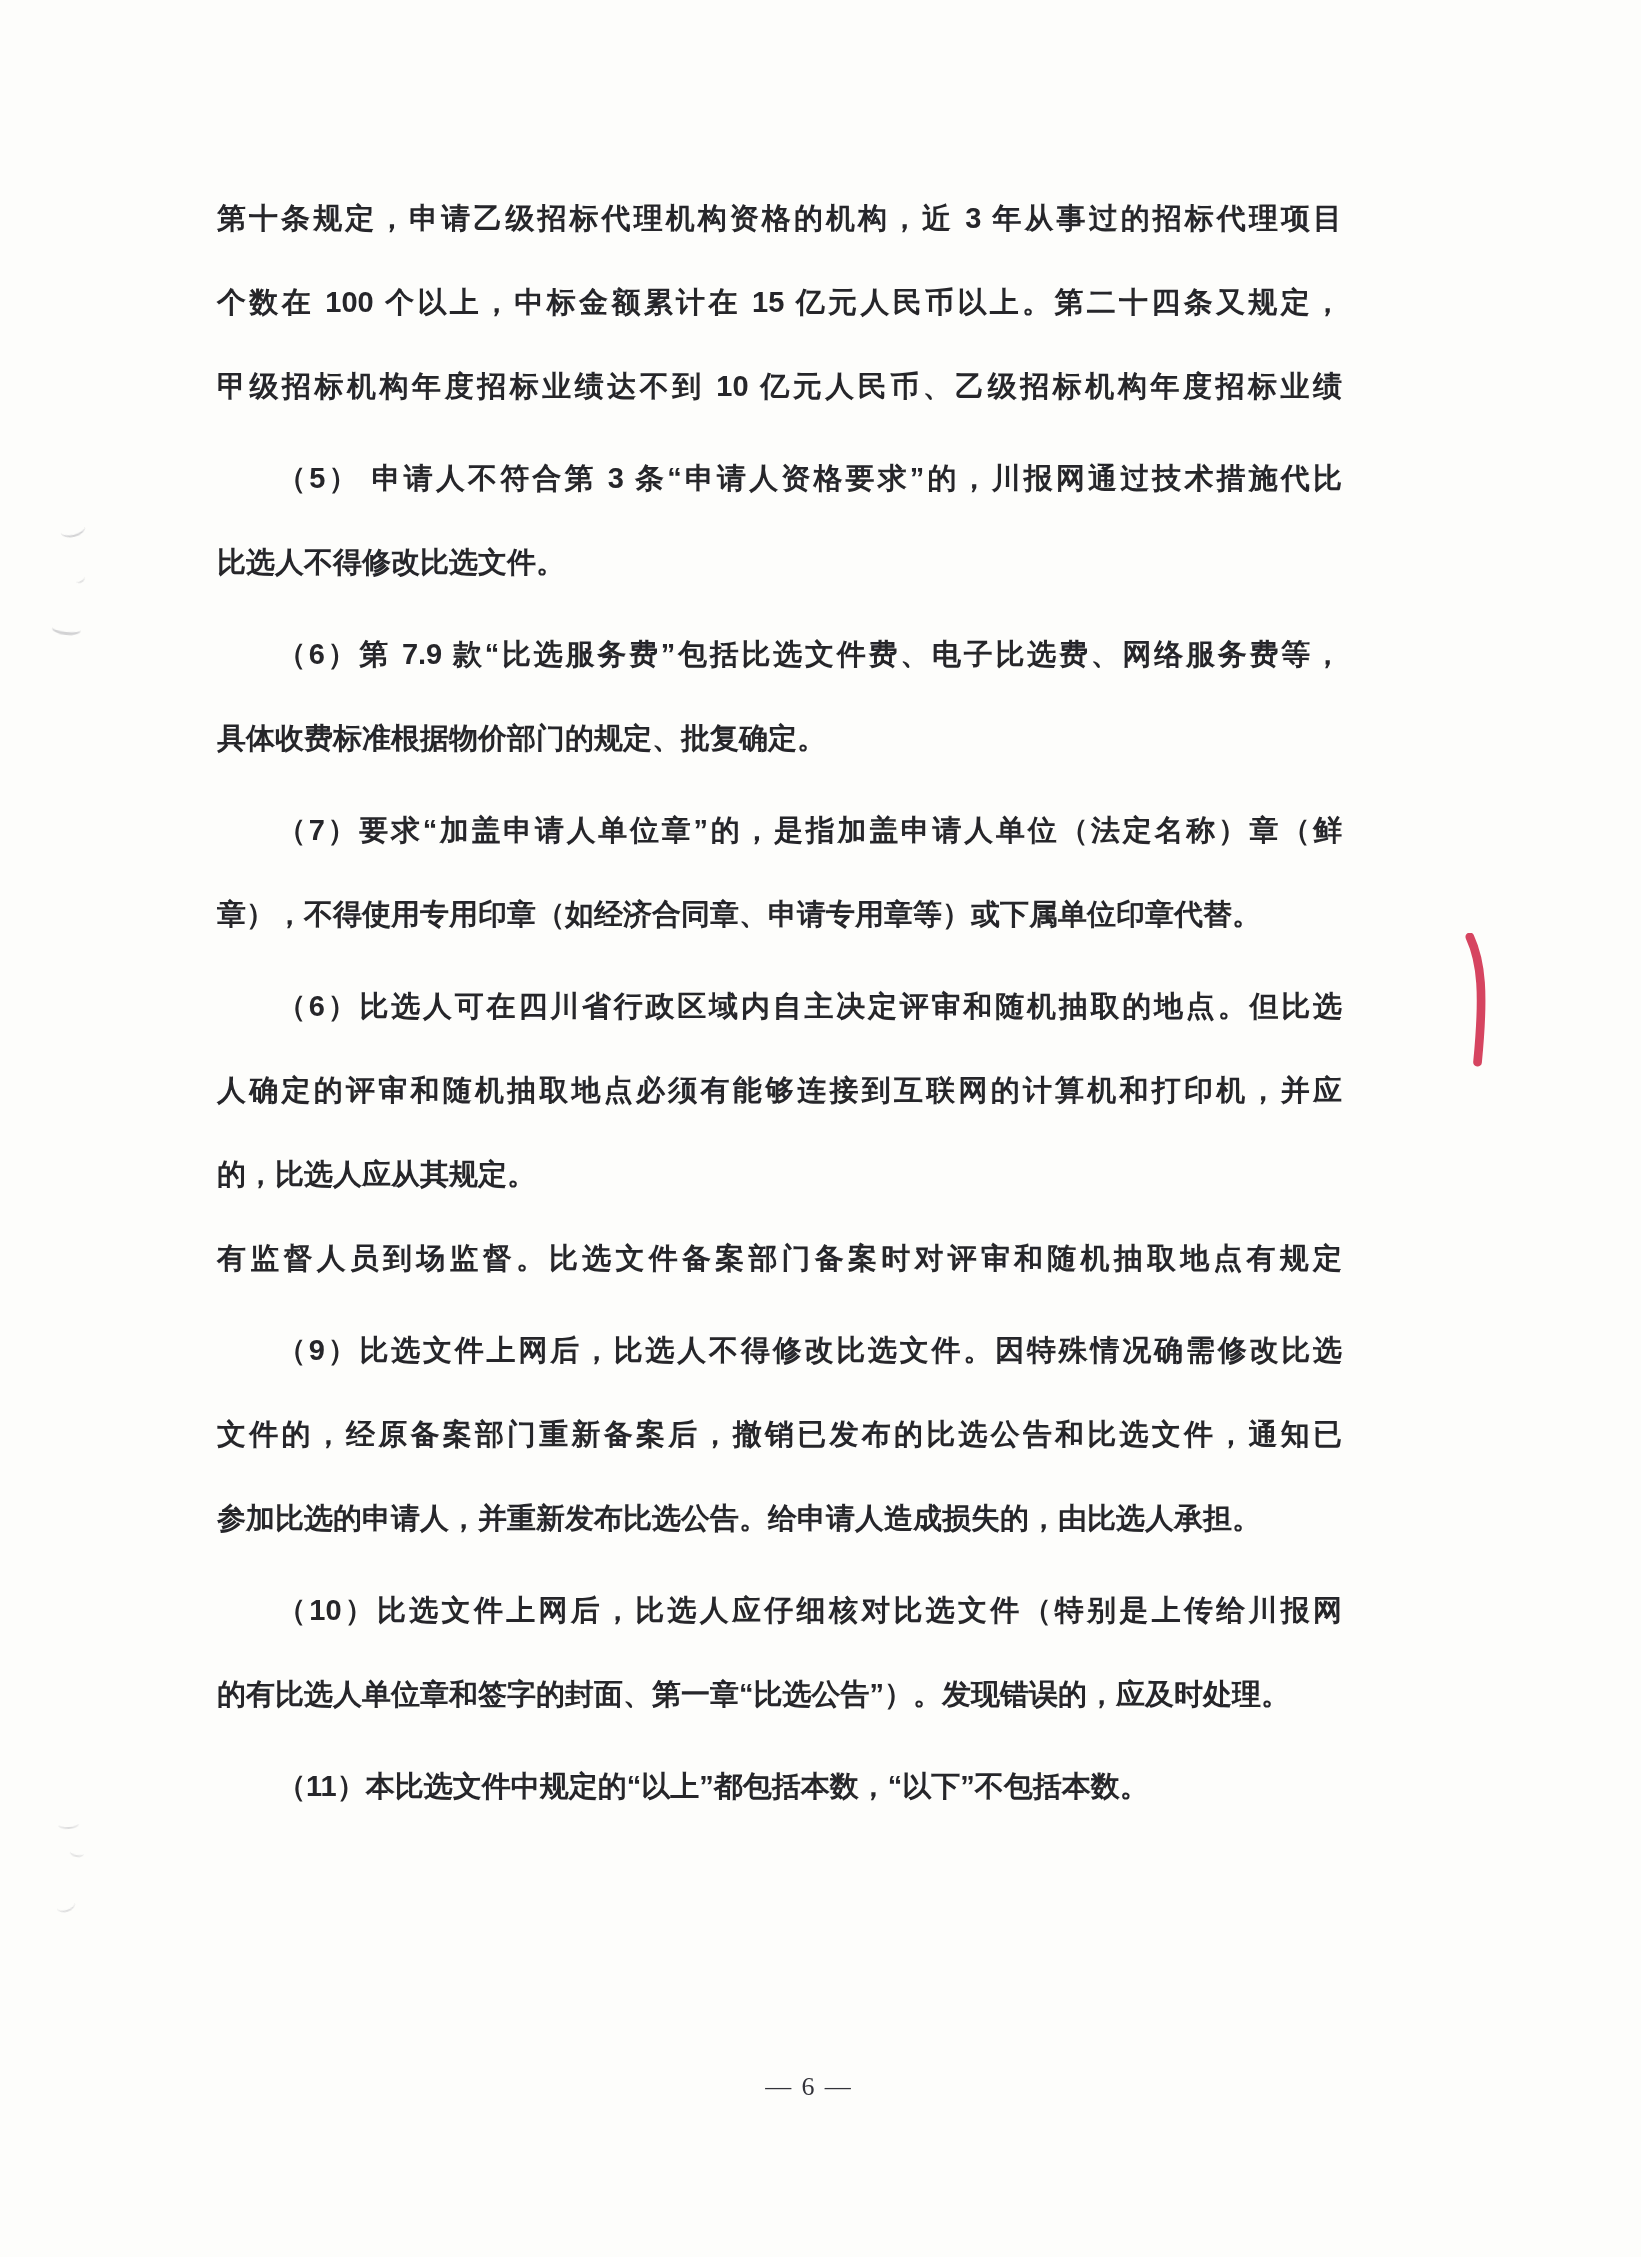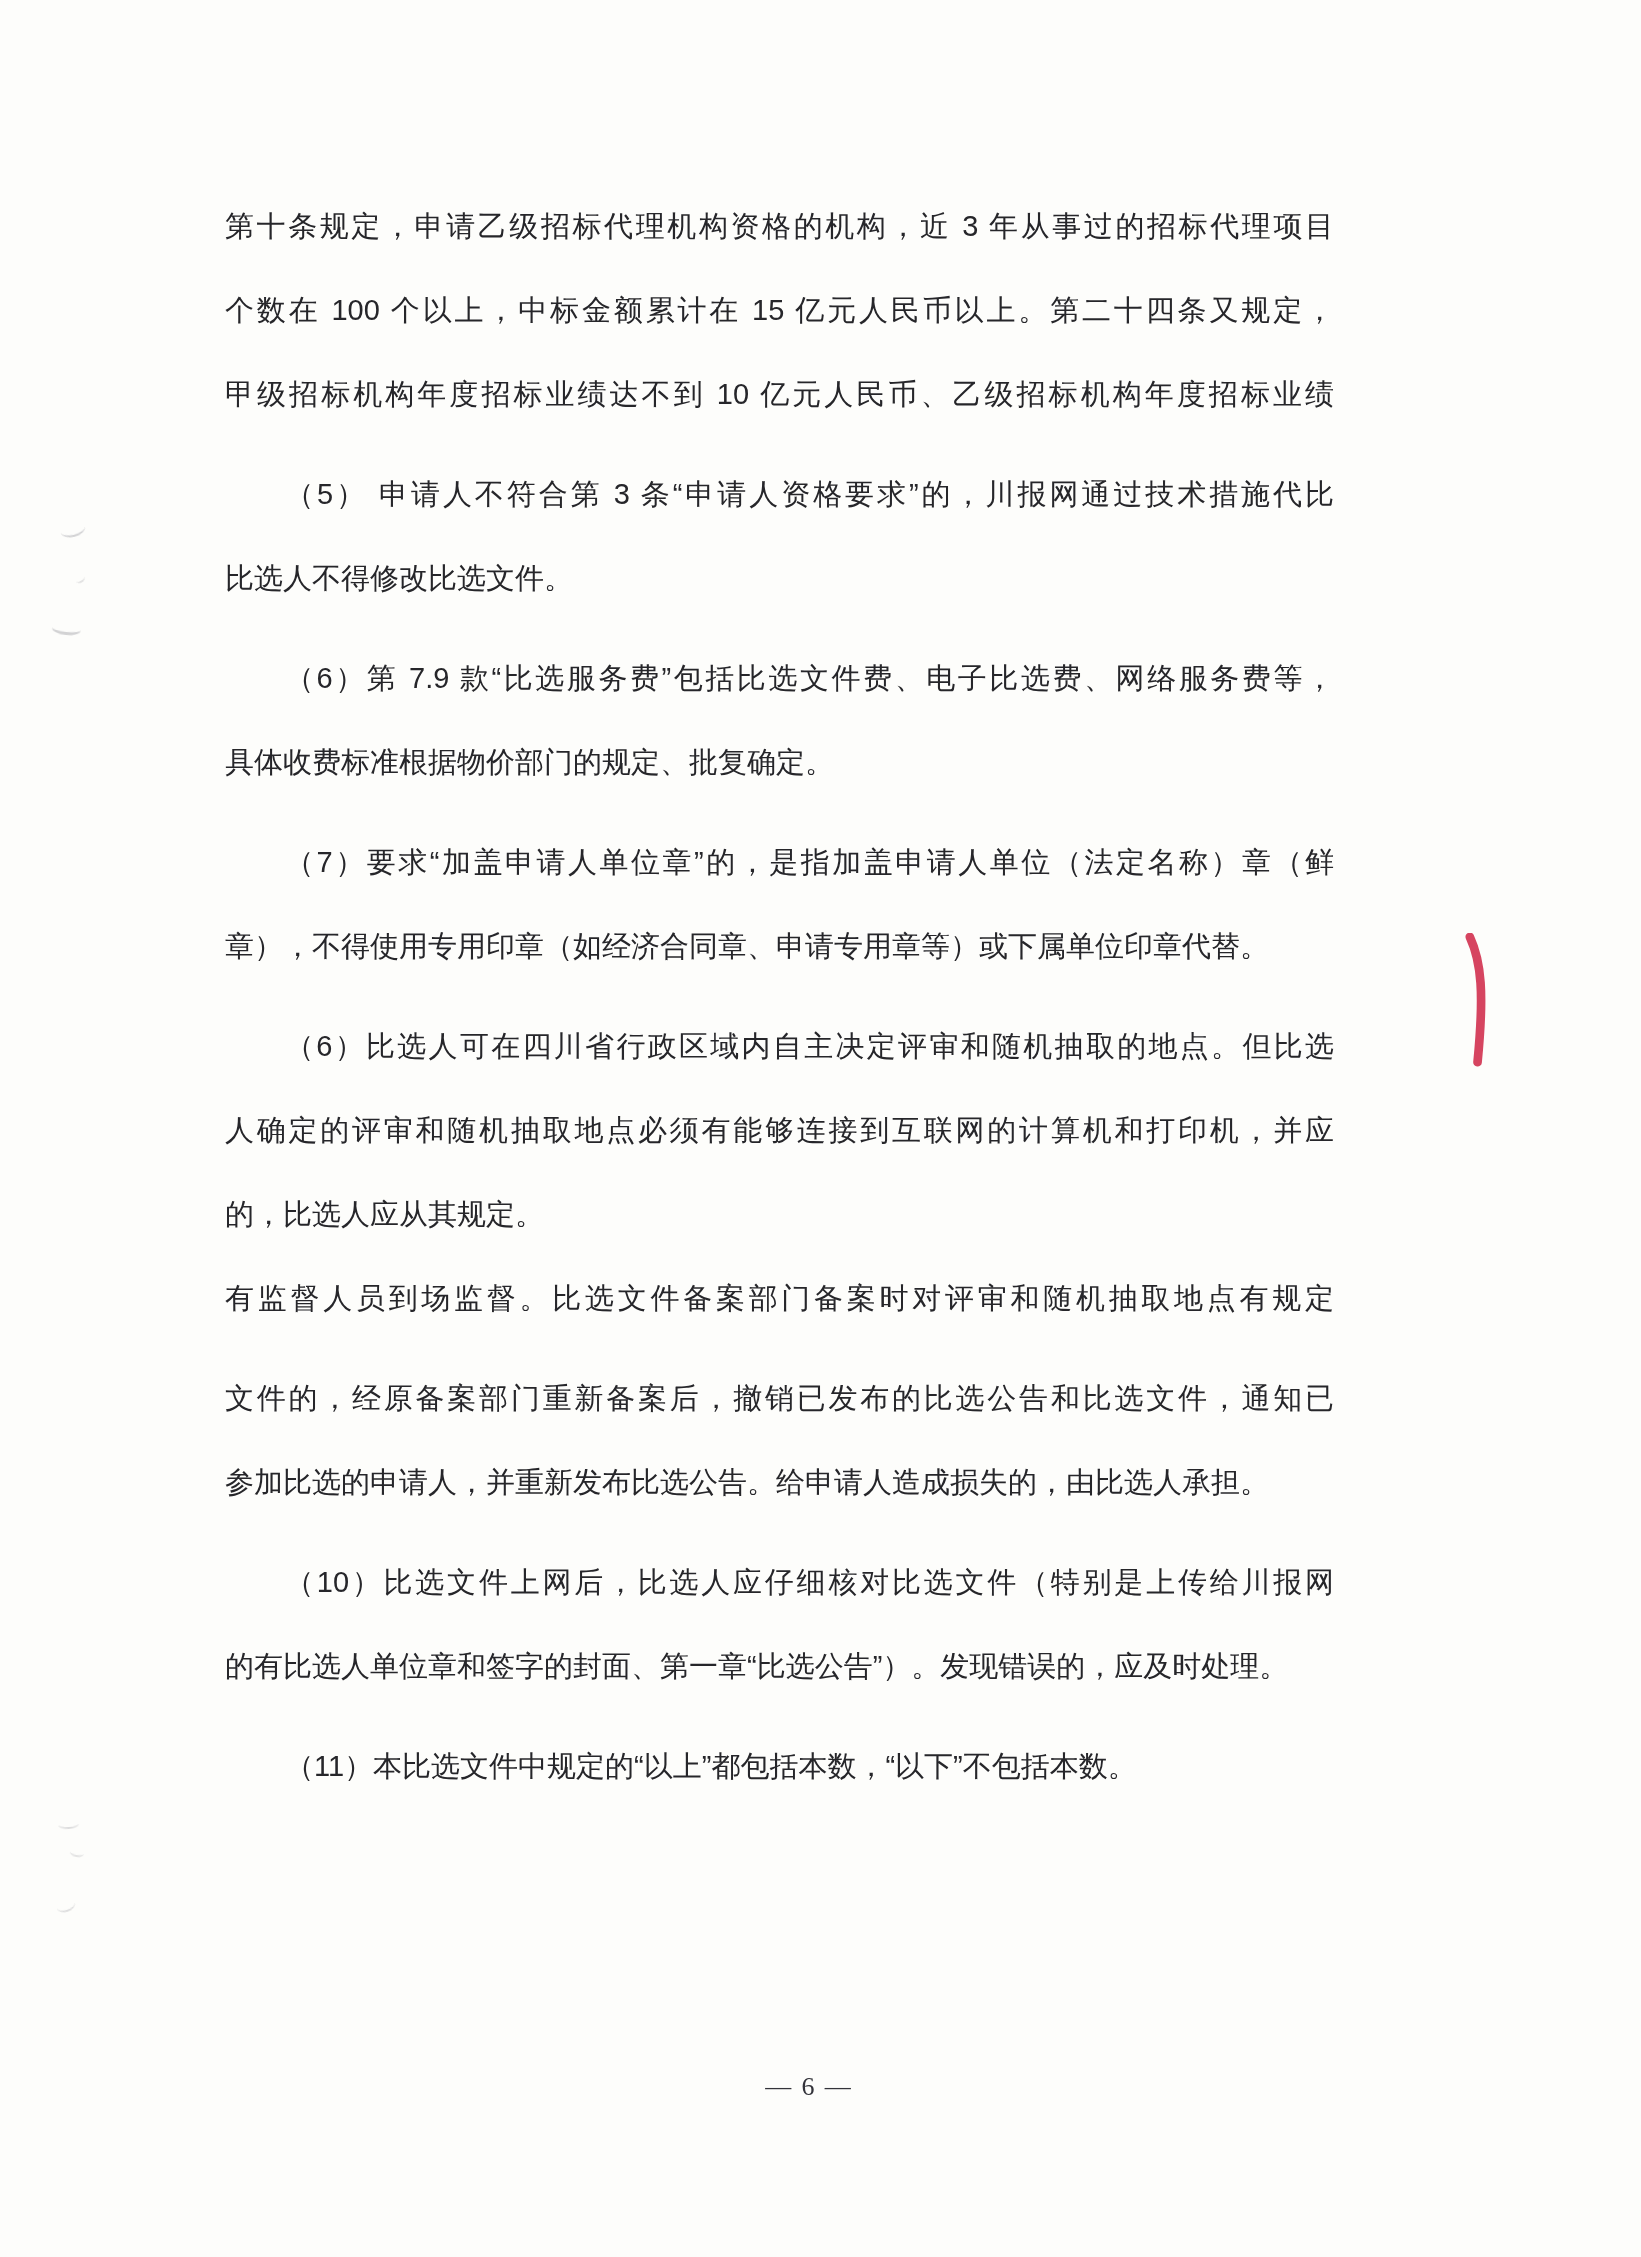--- a/index.html
+++ b/index.html
@@ -23,21 +23,21 @@
   }
   .doc {
     position: absolute;
     left: 209px;
     top: 168px;
     width: 1141px;
     color: var(--ink);
     font-size: 29px;
     font-weight: 500;
   }
-  .paragraph { margin: 16px; padding: 0; }
+  .paragraph { margin: 8px; padding: 0; font-weight: bold; }
   .line {
     height: 84px;
     line-height: 84px;
     text-align: left;
     white-space: normal;
   }
   .line.just {
     text-align: justify;
     text-align-last: justify;
   }
@@ -101,20 +101,21 @@
         <div class="line just indent">（7）要求“加盖申请人单位章”的，是指加盖申请人单位（法定名称）章（鲜</div>
         <div class="line">章），不得使用专用印章（如经济合同章、申请专用章等）或下属单位印章代替。</div>
       </div>
       <div class="paragraph">
         <div class="line just indent">（6）比选人可在四川省行政区域内自主决定评审和随机抽取的地点。但比选</div>
         <div class="line just">人确定的评审和随机抽取地点必须有能够连接到互联网的计算机和打印机，并应</div>
         <div class="line">的，比选人应从其规定。</div>
         <div class="line just">有监督人员到场监督。比选文件备案部门备案时对评审和随机抽取地点有规定</div>
       </div>
       <div class="paragraph">
+        <div class="line just indent">（9）比选文件上网后，比选人不得修改比选文件。因特殊情况确需修改比选</div>
         <div class="line just">文件的，经原备案部门重新备案后，撤销已发布的比选公告和比选文件，通知已</div>
         <div class="line">参加比选的申请人，并重新发布比选公告。给申请人造成损失的，由比选人承担。</div>
       </div>
       <div class="paragraph">
         <div class="line just indent">（10）比选文件上网后，比选人应仔细核对比选文件（特别是上传给川报网</div>
         <div class="line">的有比选人单位章和签字的封面、第一章“比选公告”）。发现错误的，应及时处理。</div>
       </div>
       <div class="paragraph">
         <div class="line indent">（11）本比选文件中规定的“以上”都包括本数，“以下”不包括本数。</div>
       </div>

